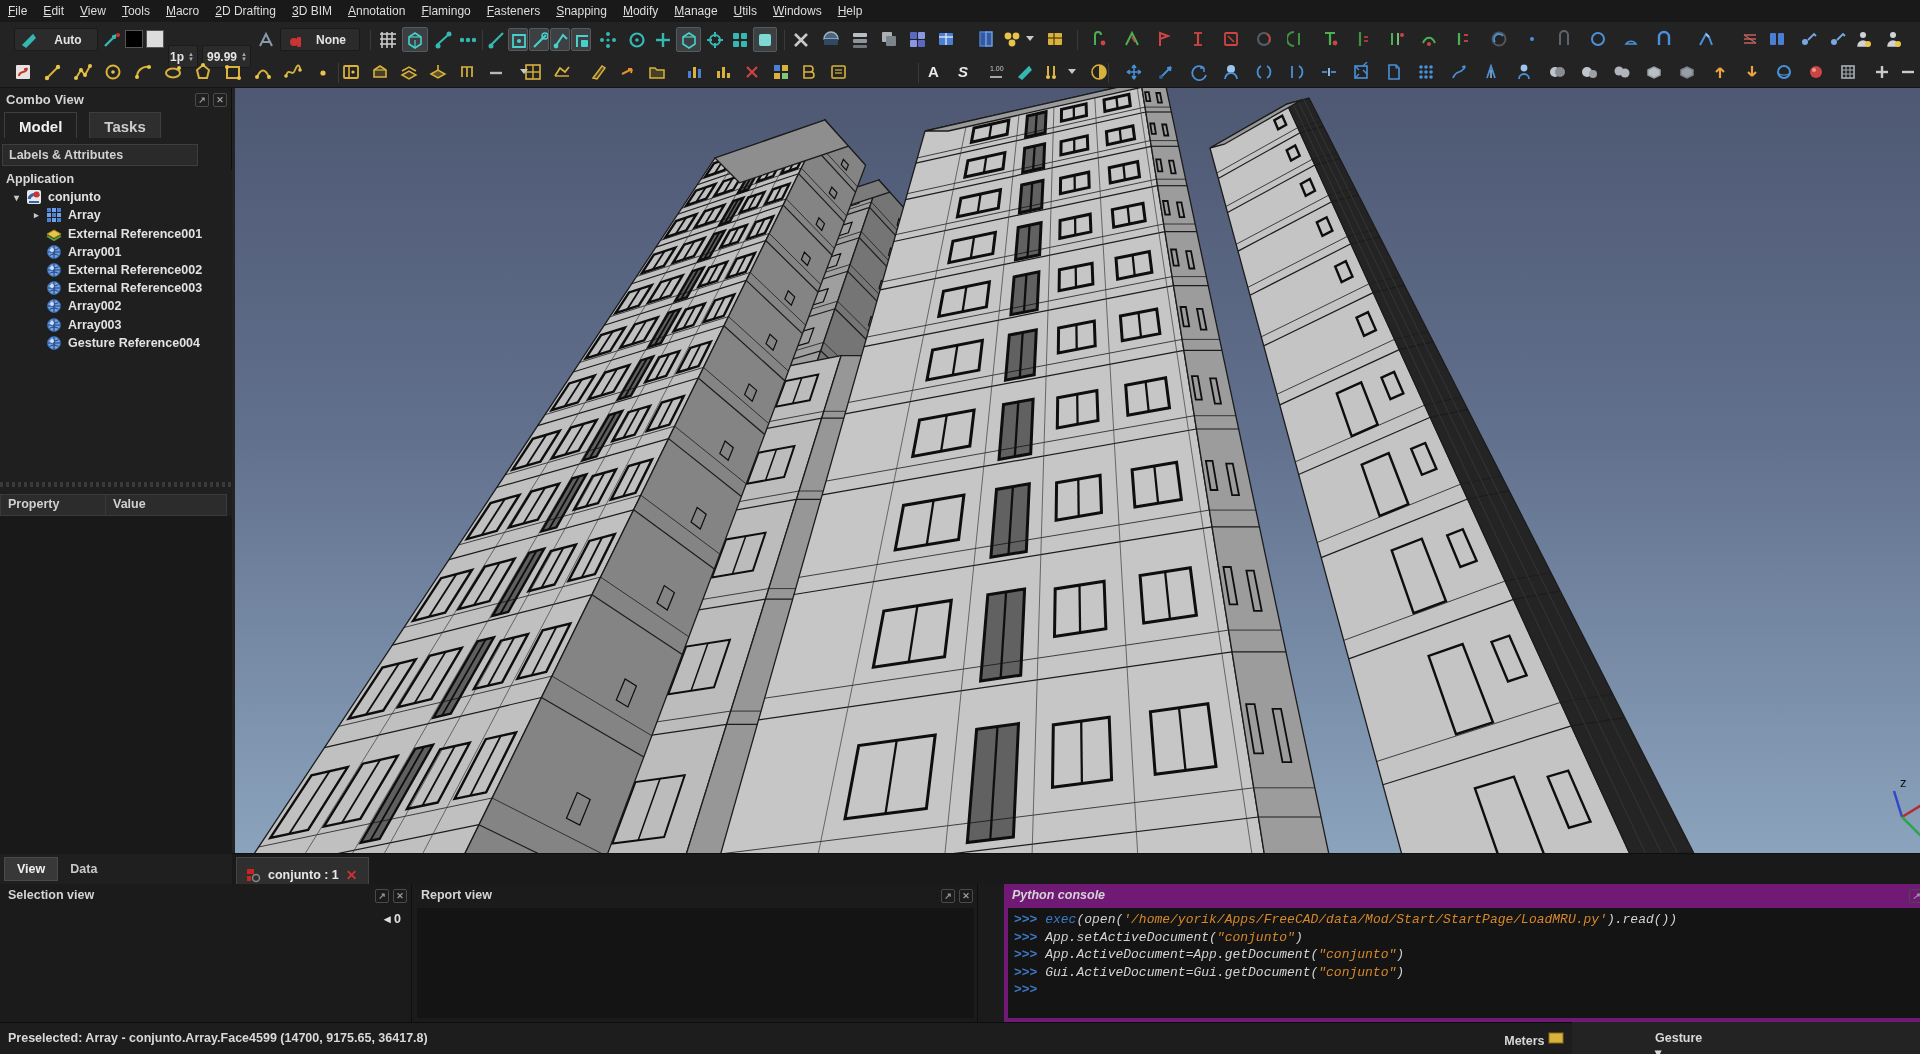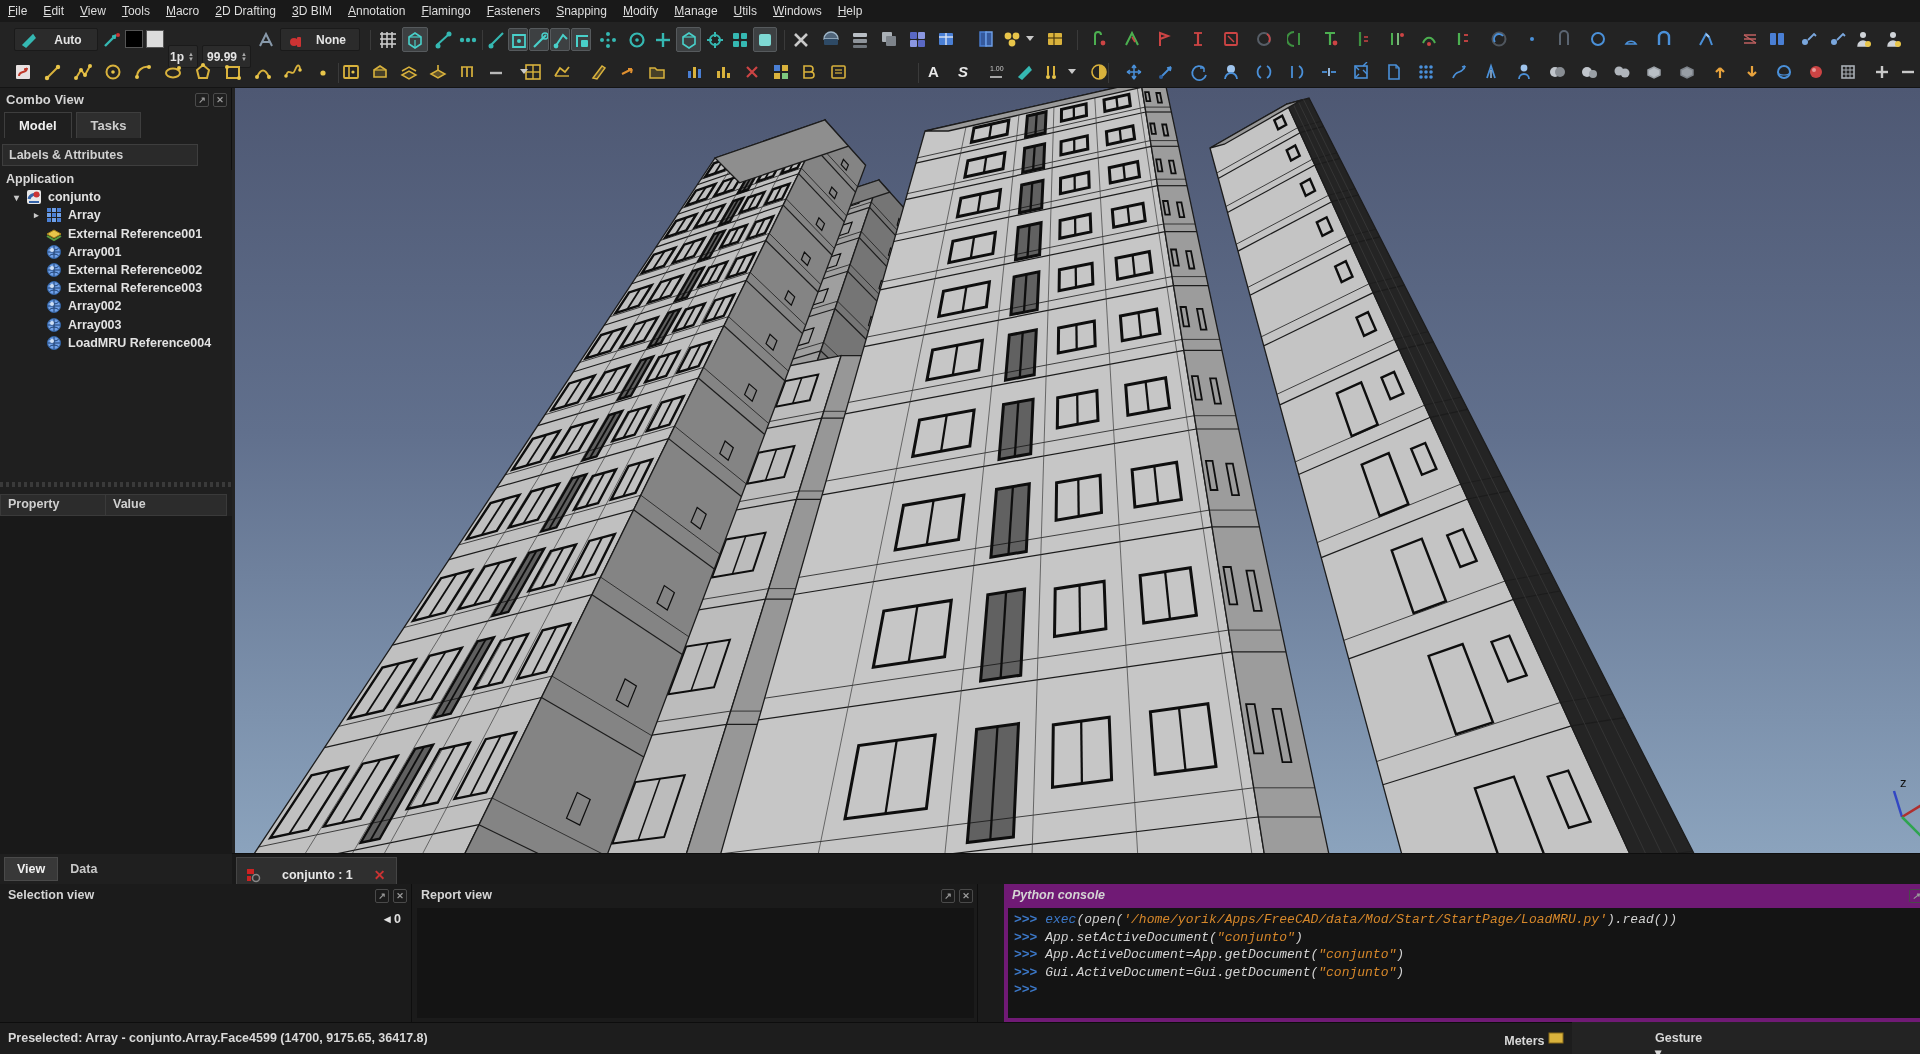--- a/index.html
+++ b/index.html
@@ -15,38 +15,38 @@
 .spin { position:absolute; height:23px; background:#2b2b2b; border:1px solid #1a1a1a; border-radius:2px; color:#e4e4e4; font-size:12px; font-weight:bold; display:flex; align-items:center;margin-top:17px; }
 .sptext { flex:1; text-align:right; padding-right:2px; }
 .sparr { font-size:6px; line-height:5px; color:#aaa; padding:0 3px 0 2px; }
 .drop { position:absolute; width:0; height:0; border-left:4px solid transparent; border-right:4px solid transparent; border-top:5px solid #c9c9c9; }
 .tlabel { position:absolute; font-size:15px; font-weight:bold; }
 .leftpanel { position:absolute; left:0; top:88px; width:232px; height:766px; background:#1f1f1f; border-right:1px solid #101010; }
 .ptitle { height:24px; color:#d4d4d4; font-size:13px; font-weight:bold; padding:4px 0 0 6px; position:relative; }
 .hics { position:absolute; right:4px; top:4px; color:#9a9a9a; font-size:12px; }
 .hic { display:inline-block; width:14px; height:14px; border:1px solid #4a4a4a; border-radius:2px; margin-left:4px; text-align:center; line-height:12px; font-size:9px; }
 .tabs { height:28px; padding-left:4px; }
-.tab { display:inline-block; height:26px; padding:5px 14px 0 14px; font-size:13px; font-weight:bold; color:#cdcdcd; background:#2e2e2e; border:1px solid #3e3e3e; border-bottom:none; margin-right:4px; }
+.tab { display:inline-block; height:26px; padding:5px 14px 0 14px; font-size:15px; font-weight:bold; color:#cdcdcd; background:#2e2e2e; border:1px solid #3e3e3e; border-bottom:none; margin-right:12px; }
 .tab.active { background:#1f1f1f; color:#f0f0f0; }
 .lahdr { margin:4px 2px 0 2px; height:22px; background:#2a2a2a; border:1px solid #3e3e3e; color:#d0d0d0; font-size:12.5px; font-weight:bold; padding:3px 0 0 6px; width:196px; }
 .treearea { position:absolute; left:0; top:82px; width:232px; height:336px; background:#1f1f1f; font-size:12.5px; }
 .trow { height:18.2px; display:flex; align-items:center; color:#e2e2e2; font-weight:bold; white-space:nowrap; }
 .texp { width:12px; color:#c8c8c8; font-size:10px; }
 .ticon { width:20px; display:flex; }
 .tlab { padding-left:2px; }
 .splitter { position:absolute; left:0; top:394px; width:232px; height:5px; background:repeating-linear-gradient(90deg,#3a3a3a 0 3px,#1f1f1f 3px 6px); }
 .prophdr { position:absolute; left:0; top:406px; width:232px; height:22px; background:#1f1f1f; }
 .propcell { display:inline-block; height:22px; background:#2c2c2c; border:1px solid #3a3a3a; color:#d0d0d0; font-size:12.5px; font-weight:bold; padding:2px 0 0 7px; }
 .proparea { position:absolute; left:0; top:428px; width:232px; height:338px; background:#191919; }
 .vdtabs { position:absolute; left:0; top:766px; width:232px; height:30px; background:#1f1f1f; padding:3px 0 0 4px; }
 .vdtab { display:inline-block; height:24px; padding:4px 12px 0 12px; font-size:12.5px; font-weight:bold; color:#c8c8c8; }
 .vdtab.active { background:#383838; border:1px solid #4a4a4a; color:#f0f0f0; }
 .viewport { position:absolute; left:235px; top:88px; width:1685px; height:765px; }
 .mditabs { position:absolute; left:232px; top:853px; width:1688px; height:31px; background:#191919; border-top:1px solid #0e0e0e; }
-.mditab { position:absolute; left:4px; top:3px; height:28px; background:#2f2f2f; border:1px solid #454545; border-bottom:none; color:#e8e8e8; font-size:12.5px; font-weight:bold; padding:6px 10px 0 8px; display:flex; align-items:center; gap:21px; }
+.mditab { position:absolute; left:4px; top:3px; height:28px; background:#2f2f2f; border:1px solid #454545; border-bottom:none; color:#e8e8e8; font-size:12.5px; font-weight:bold; padding:6px 10px 0 8px; display:flex; align-items:center; gap:7px; }
 .mclose { color:#cc3333; font-weight:bold; font-size:14px; }
 .bottompanels { position:absolute; left:0; top:884px; width:1920px; height:138px; background:#1b1b1b; }
 .bph { color:#d4d4d4; font-size:12.5px; font-weight:bold; position:relative; height:22px; padding:4px 0 0 8px; }
 .selview { position:absolute; left:0; top:0; width:412px; height:138px; background:#1b1b1b; border-right:1px solid #0e0e0e; }
 .searchrow { position:relative; height:26px; margin:2px 4px 0 4px; }
 .searchbox { position:absolute; left:0; top:0; width:348px; height:24px; background:#111; border:1px solid #333; color:#9a9a9a; font-size:12.5px; padding:3px 0 0 8px; }
 .srch0 { position:absolute; right:6px; top:3px; color:#e0e0e0; font-size:12.5px; font-weight:bold; }
 .repview { position:absolute; left:413px; top:0; width:565px; height:138px; background:#1b1b1b; border-right:1px solid #0e0e0e; }
 .repbody { position:absolute; left:4px; top:24px; width:557px; height:110px; background:#141414; }
 .pycon { position:absolute; left:1004px; top:0; width:941px; height:138px; background:#701a75;font-style:italic; }
@@ -891,21 +891,21 @@
       </div>
       <div class="trow" style="padding-left:34px">
         <span class="texp"></span>
         <span class="ticon">
           <svg width="16" height="16" viewBox="0 0 16 16">
             <circle cx="8" cy="8" r="6.5" fill="#6fa0e8" stroke="#2e5f9e" stroke-width="1"></circle>
             <path d="M2 8 h12 M8 2 v12 M3.5 4.5 a8 8 0 0 0 9 0 M3.5 11.5 a8 8 0 0 1 9 0" fill="none" stroke="#1e3f6e" stroke-width="1"></path>
             <circle cx="6" cy="6" r="2" fill="#cfe0f5"></circle>
           </svg>
         </span>
-        <span class="tlab">LoadMRU Reference004</span>
+        <span class="tlab">Gesture Reference004</span>
       </div>
     </div>
   <div class="splitter"></div>
   <div class="prophdr"><span class="propcell" style="width:106px">Property</span><span class="propcell" style="width:122px;margin-left:-1px">Value</span></div>
   <div class="proparea"></div>
   <div class="vdtabs"><span class="vdtab active">View</span><span class="vdtab">Data</span></div>
 </div>
 <div class="viewport"><svg width="1685" height="765" viewBox="0 0 1685 765">
       <defs>
         <linearGradient id="sky" x1="0" y1="0" x2="0" y2="1">

